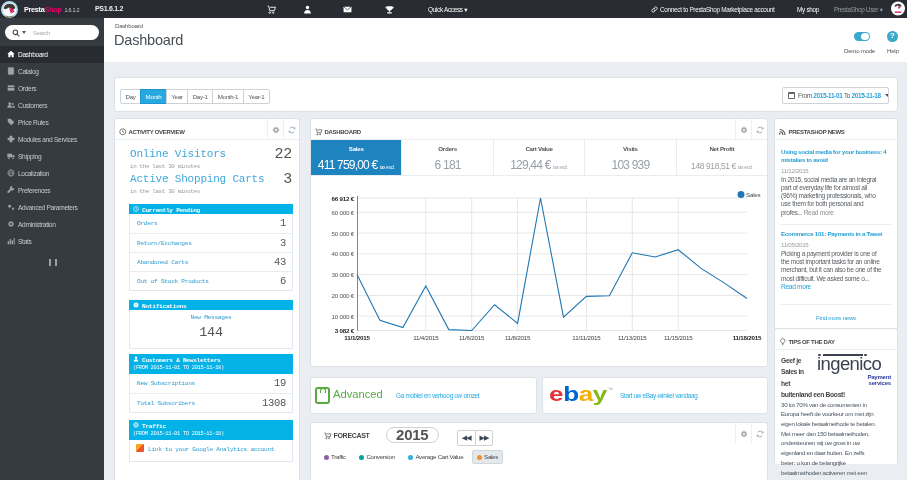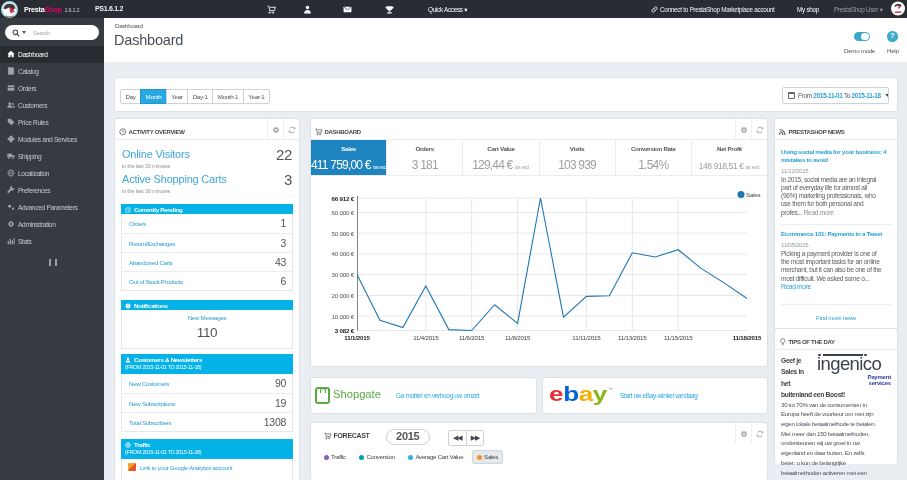--- a/index.html
+++ b/index.html
@@ -64,21 +64,21 @@
 .btn:first-child { border-radius:2px 0 0 2px; }
 .btn:last-child { border-radius:0 2px 2px 0; }
 .btn.active { background:#28a8e0; border-color:#1d97cd; color:#fff; }
 #daterange { position:absolute; right:8px; top:9px; width:107px; height:17px; line-height:15px; border:1px solid #ccd2d6; border-radius:2px; background:#fff; font-size:6.4px; color:#555; padding:0 0 0 5px; white-space:nowrap; overflow:hidden; }
 #daterange b { color:#2da2d8; }
 #daterange .cal { display:inline-block; width:7px; height:7px; border:1px solid #666; border-top:2.5px solid #666; border-radius:1px; vertical-align:-1px; margin-right:3px; }
 #daterange .dcar { display:inline-block; width:0; height:0; border-left:3px solid transparent; border-right:3px solid transparent; border-top:3.5px solid #444; margin-left:4px; vertical-align:1px; }
 
 
 #activity { left:114px; top:118px; width:186px; height:362px; border-bottom:none; border-radius:3px 3px 0 0; overflow:hidden; }
-#activity .body { padding:7px 6px 0 6px; }
+#activity .body { padding:7px 6px 0 14px;font-family:Liberation Mono, monospace; }
 .kpiline { position:relative; height:14px; }
 .kpiline .lbl { position:absolute; left:1px; top:1px; font-size:11px; color:#41a8da; letter-spacing:-0.2px; }
 .kpiline .val { position:absolute; right:1px; top:-1px; font-size:15px; color:#555; }
 .kpisub { font-size:5.8px; color:#959a9e; height:11px; padding:2px 0 0 1px; }
 .bluebar { background:#04b2e8; color:#fff; font-size:6.2px; font-weight:bold; padding:2px 4px 1px; height:10px; }
 .bluebar.two { height:20px; }
 .bluebar .bico { display:inline-block; width:6px; height:6px; margin-right:3px; vertical-align:-0.5px; }
 .bluebar .bico svg { display:block; width:6px; height:6px; }
 .bluebar .sub { font-weight:normal; font-size:5.4px; display:block; padding:1px 0 0 0; }
 .atable { border:1px solid #e4e8eb; border-top:none; }
@@ -115,21 +115,21 @@
 .promo .plink { position:absolute; font-size:6.4px; color:#25a9e0; }
 #sglogo { position:absolute; left:4px; top:8px; }
 #sgbag { position:absolute; left:0; top:1px; width:15px; height:17px; border:2px solid #58a942; border-radius:3px; }
 #sgbag:before { content:""; position:absolute; left:2.8px; top:-1px; width:4px; height:4px; border:1.5px solid #58a942; border-bottom:none; border-radius:3px 3px 0 0; }
 #sgtext { position:absolute; left:18px; top:2px; font-size:11.2px; color:#58a942; letter-spacing:0; }
 
 
 #forecast { left:310px; top:422px; width:458px; height:58px; border-bottom:none; }
 #forecast .phead { border-bottom:none; padding-left:13px; }
 #forecast .phead .ptxt { font-size:7px; }
-#fyear { display:inline-block; border:1px solid #ccd2d6; border-radius:8px; font-size:11px; font-weight:bold; color:#555; padding:0 9.5px; line-height:13.5px; margin-left:16px; vertical-align:-2px; }
+#fyear { display:inline-block; border:1px solid #ccd2d6; border-radius:8px; font-size:15px; font-weight:bold; color:#555; padding:0 9.5px; line-height:13.5px; margin-left:16px; vertical-align:-2px; }
 .fnav { display:inline-block; font-size:7px; line-height:9px; color:#3e4854; letter-spacing:-1px; border:1px solid #ccd2d6; background:#fff; padding:2px 4px 3px; margin-left:-1px; vertical-align:-2px; }
 .fnav.first { margin-left:18px; border-radius:2px 0 0 2px; }
 .fnav.last { border-radius:0 2px 2px 0; }
 .legendrow { padding:1px 0 0 8px; }
 .lbtn { display:inline-block; font-size:6.2px; color:#444; padding:2px 3.5px 3px; border:1px solid transparent; }
 .lbtn .dot { display:inline-block; width:5px; height:5px; border-radius:50%; margin-right:2.5px; vertical-align:-0.5px; }
 .lbtn.active { background:#e6e9ec; border:1px solid #cfd5d9; border-radius:2px; }
 
 
 #news { left:774px; top:118px; width:124px; height:213px; }
@@ -359,33 +359,29 @@
     </div>
     <div class="gap9"></div>
     <div class="bluebar"><span class="bico"><svg viewBox="0 0 12 12">
             <circle cx="6" cy="6" r="5" fill="#fff"></circle>
             <rect x="5.3" y="2.8" width="1.4" height="4" fill="#04b2e8"></rect>
             <rect x="5.3" y="7.8" width="1.4" height="1.4" fill="#04b2e8"></rect>
           </svg></span>Notifications</div>
     <div class="notiftable">
       <div class="notifcell">
           <div class="h">New Messages</div>
-          <div class="n">110</div>
+          <div class="n">144</div>
         </div>
     </div>
     <div style="height:5px"></div>
     <div class="bluebar two"><span class="bico"><svg viewBox="0 0 12 12" fill="#fff">
             <circle cx="6" cy="3.5" r="2.4"></circle>
             <path d="M1.5 11c0-3 2-4.7 4.5-4.7s4.5 1.7 4.5 4.7z"></path>
           </svg></span>Customers &amp; Newsletters<span class="sub">(FROM 2015-11-01 TO 2015-11-18)</span></div>
     <div class="atable">
-      <div class="arow">
-          <span class="a">New Customers</span>
-          <span class="v">90</span>
-        </div>
       <div class="arow">
           <span class="a">New Subscriptions</span>
           <span class="v">19</span>
         </div>
       <div class="arow">
           <span class="a">Total Subscribers</span>
           <span class="v">1308</span>
         </div>
     </div>
     <div style="height:7px"></div>
@@ -427,33 +423,29 @@
         </span>
       </span>
   </div>
   <div id="kpirow">
     <div class="kcell active">
         <div class="kl">Sales</div>
         <div class="kv">411 759,00 € <span class="tx">tax excl.</span></div>
       </div>
     <div class="kcell">
         <div class="kl">Orders</div>
-        <div class="kv">3 181</div>
+        <div class="kv">6 181</div>
       </div>
     <div class="kcell">
         <div class="kl">Cart Value</div>
         <div class="kv">129,44 € <span class="tx">tax excl.</span></div>
       </div>
     <div class="kcell">
         <div class="kl">Visits</div>
         <div class="kv">103 939</div>
-      </div>
-    <div class="kcell">
-        <div class="kl">Conversion Rate</div>
-        <div class="kv">1.54%</div>
       </div>
     <div class="kcell net">
         <div class="kl">Net Profit</div>
         <div class="kv">148 918,51 € <span class="tx">tax excl.</span></div>
       </div>
   </div>
   <div id="chartwrap"><svg width="456" height="190" viewBox="0 0 456 190" font-family="Liberation Sans, sans-serif" letter-spacing="-0.2">
     <g stroke="#e7e7e7" stroke-width="1">
       <line x1="46" y1="22" x2="436" y2="22"></line>
       <line x1="46" y1="36.3" x2="436" y2="36.3"></line>
@@ -493,21 +485,21 @@
     </g>
     <polyline points="46.0,98.6 68.9,144.3 91.9,151.6 114.8,110.0 137.8,153.6 160.7,154.5 183.6,128.7 206.6,147.4 229.5,22.0 252.5,141.2 275.4,120.4 298.4,119.8 321.3,76.8 344.2,81.0 367.2,73.7 390.1,92.4 413.1,106.9 436.0,122.5" fill="none" stroke="#1f77b4" stroke-width="1.1"></polyline>
     <circle cx="430" cy="18.5" r="3.5" fill="#1f77b4"></circle>
     <text x="435" y="21" font-size="6.2" fill="#444">Sales</text>
   </svg></div>
 </div>
 
 <div class="promo" id="promo1">
   <div id="sglogo">
       <div id="sgbag"></div>
-      <div id="sgtext">Shopgate</div>
+      <div id="sgtext">Advanced</div>
     </div>
   <div class="plink" style="left:85px; top:14px;">Ga mobiel en verhoog uw omzet</div>
 </div>
 <div class="promo" id="promo2">
   <svg id="ebaylogo2" width="66" height="28" style="position:absolute;left:5px;top:3px;">
       <text x="1" y="20" font-family="Liberation Sans, sans-serif" font-size="20" font-weight="bold" textLength="58" lengthAdjust="spacingAndGlyphs"><tspan fill="#e53238">e</tspan><tspan fill="#0064d2">b</tspan><tspan fill="#f5af02">a</tspan><tspan fill="#86b817">y</tspan></text>
       <text x="60" y="10" font-size="5" fill="#9aa0a6">™</text>
     </svg>
   <div class="plink" style="left:77px; top:14px;">Start uw eBay-winkel vandaag</div>
 </div>

